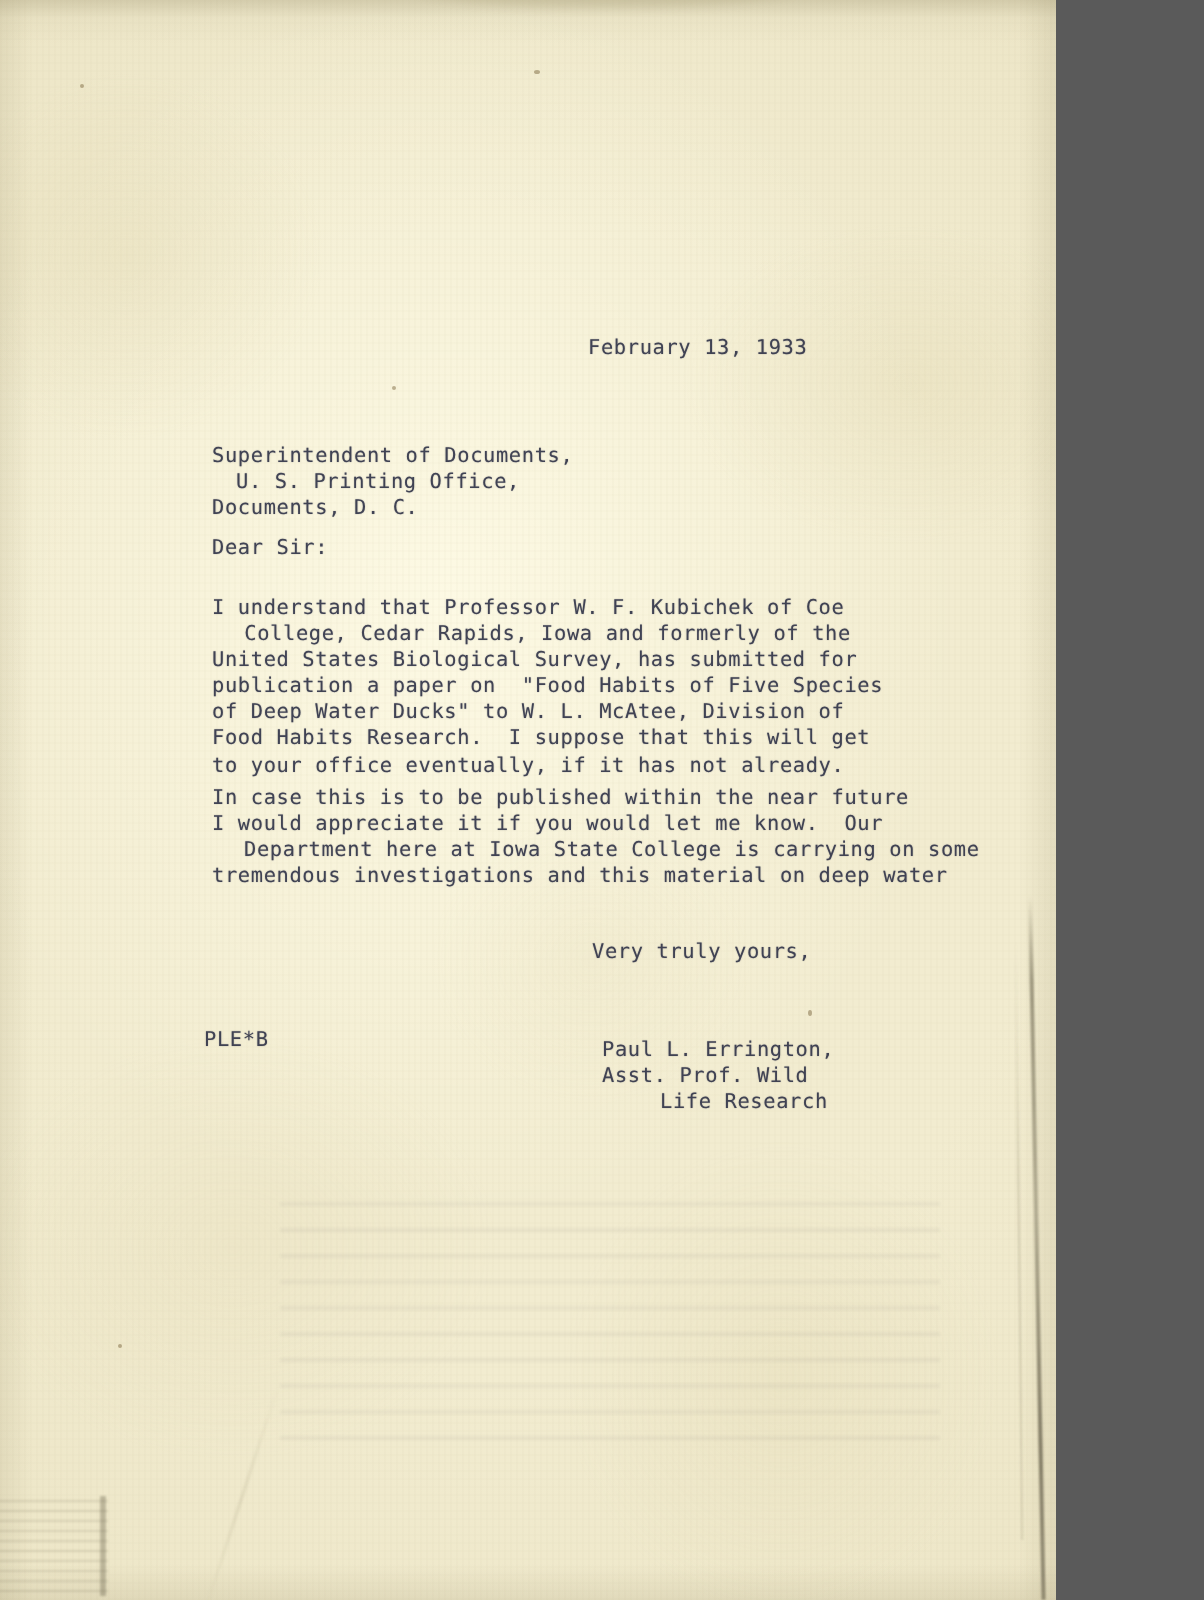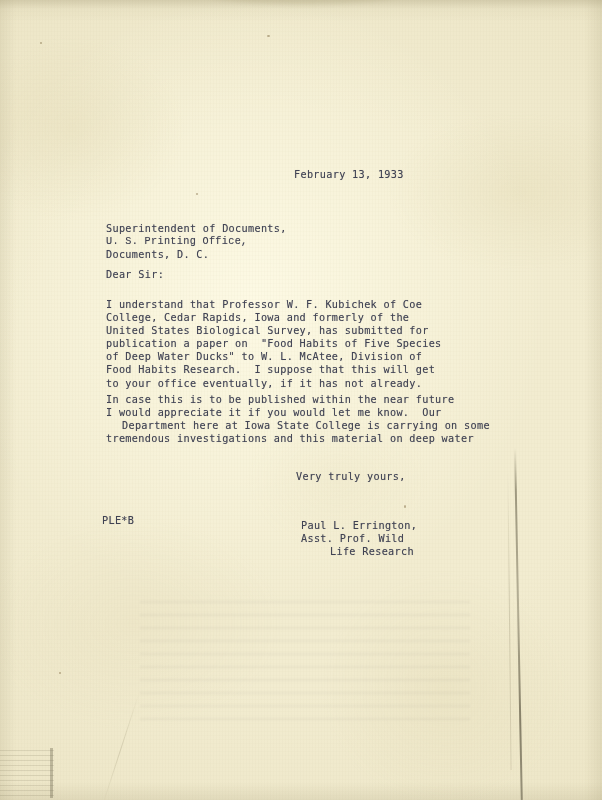--- a/index.html
+++ b/index.html
@@ -4,21 +4,21 @@
 <title>Scanned Letter</title>
 <style>
   html, body {
     margin: 0;
     padding: 0;
     background: #5a5a5a;
   }
 
   #page {
     position: relative;
-    width: 602px;
+    width: 528px;
     height: 800px;
     overflow: hidden;
     background-color: #f2ecd0;
     font-family: "DejaVu Sans Mono", "Liberation Mono", monospace;
   }
 
   
   .paper-base {
     position: absolute;
     inset: 0;
@@ -173,29 +173,29 @@
   <div class="speck" style="left:196px; top:193px; width:2px; height:2px;"></div>
   <div class="speck" style="left:404px; top:505px; width:2px; height:3px;"></div>
   <div class="speck" style="left:59px;  top:672px; width:2px; height:2px;"></div>
 
   <div class="sheet">
 
     <div class="tx blk" id="date-line">February 13, 1933</div>
 
     <div class="blk" id="address-block">
       <div class="tx" style="position:relative; left:0; top:0;">Superintendent of Documents,</div>
-      <div class="tx" style="position:relative; left:0; top:0;font-family:Liberation Mono, monospace;">U. S. Printing Office,</div>
+      <div class="tx" style="position:relative; left:12px; top:0;">U. S. Printing Office,</div>
       <div class="tx" style="position:relative; left:0; top:0;">Documents, D. C.</div>
     </div>
 
     <div class="tx blk" id="salutation">Dear Sir:</div>
 
     <div class="blk" id="para-1">
       <div class="tx" style="position:relative;">I understand that Professor W. F. Kubichek of Coe</div>
-      <div class="tx" style="position:relative;">College, Cedar Rapids, Iowa and formerly of the</div>
+      <div class="tx" style="position:relative;text-align:center;">College, Cedar Rapids, Iowa and formerly of the</div>
       <div class="tx" style="position:relative;">United States Biological Survey, has submitted for</div>
       <div class="tx" style="position:relative;">publication a paper on  "Food Habits of Five Species</div>
       <div class="tx" style="position:relative;">of Deep Water Ducks" to W. L. McAtee, Division of</div>
       <div class="tx" style="position:relative;">Food Habits Research.  I suppose that this will get</div>
       <div class="tx" style="position:relative;">to your office eventually, if it has not already.</div>
     </div>
 
     <div class="blk" id="para-2">
       <div class="tx" style="position:relative;">In case this is to be published within the near future</div>
       <div class="tx" style="position:relative;">I would appreciate it if you would let me know.  Our</div>

